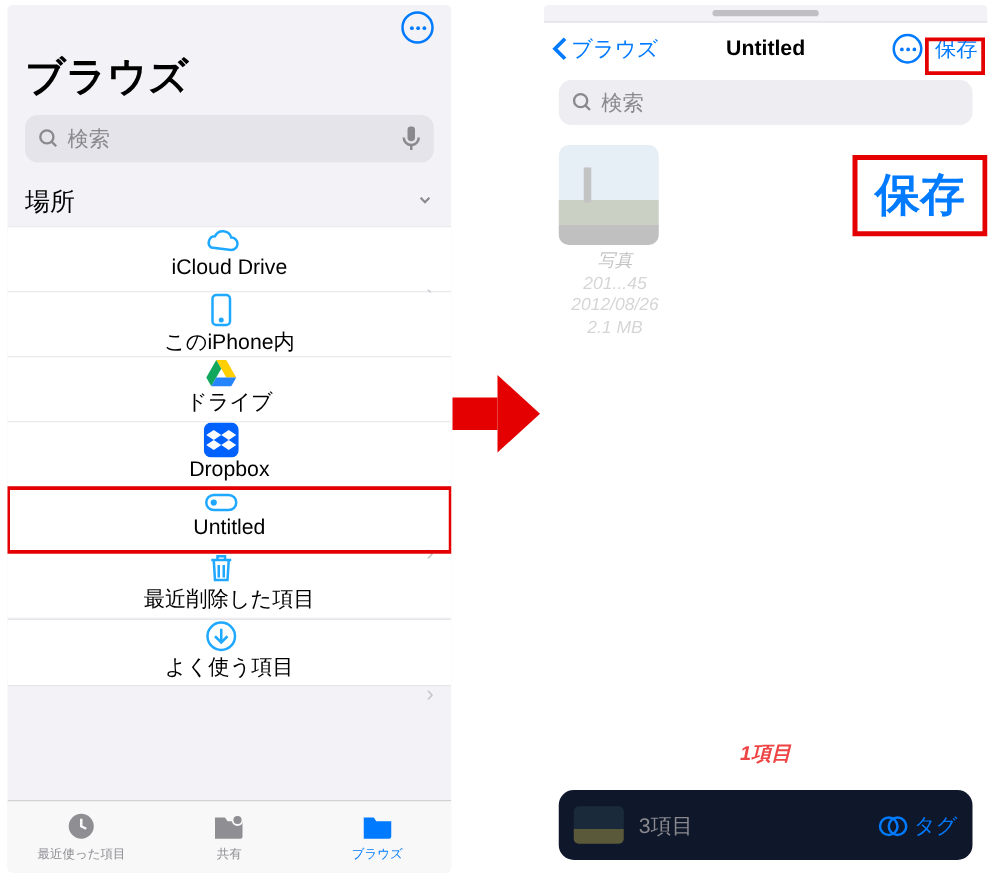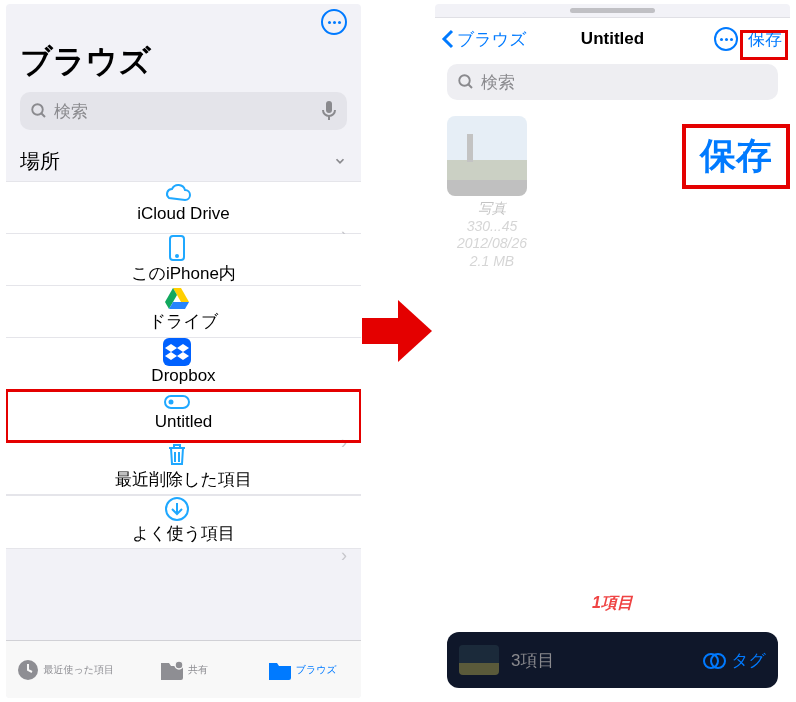--- a/index.html
+++ b/index.html
@@ -66,21 +66,21 @@
   }
   .row:last-child { border-bottom:none; }
   .row .icon { width:30px; height:30px; margin-right:14px; display:flex; align-items:center; justify-content:center; }
   .row .chev { margin-left:auto; color:#c7c7cc; font-size:18px; }
   .row.highlight { outline:3px solid #e40000; outline-offset:-2px; z-index:2; }
 
   .tabbar {
     margin-top:auto; height:58px; border-top:1px solid #d1d1d6;
     background:#f8f8f8; display:flex;
   }
-  .tab { flex:1; display:flex; align-items:center; justify-content:center; gap:3px; font-size:10px; color:#8e8e93;}
+  .tab { flex:1; display:flex; flex-direction:column; align-items:center; justify-content:center; gap:3px; font-size:10px; color:#8e8e93;}
   .tab.active { color:#007aff; }
   .tab .ticon { height:24px; display:flex; align-items:center; justify-content:center; }
 
   
   .right { background:#fff; }
   .right .stack-peek { height:14px; background:#f2f2f7; border-bottom:1px solid #e0e0e5; position:relative; }
   .right .stack-peek::before {
     content:''; position:absolute; left:38%; right:38%; top:4px; height:5px;
     background:#c0c0c4; border-radius:3px;
   }
@@ -338,21 +338,21 @@
       </svg>
     <span>検索</span>
   </div>
 
   <div class="content">
     <div class="grid-area">
       <div class="thumb">
         <div class="img"></div>
         <div class="cap">
           <div class="n1">写真</div>
-          <div>330...45</div>
+          <div>201...45</div>
           <div>2012/08/26</div>
           <div>2.1 MB</div>
         </div>
       </div>
     </div>
     <div class="itemcount">1項目</div>
   </div>
 
   <div class="bottom-pill">
     <div class="thumb2"></div>

